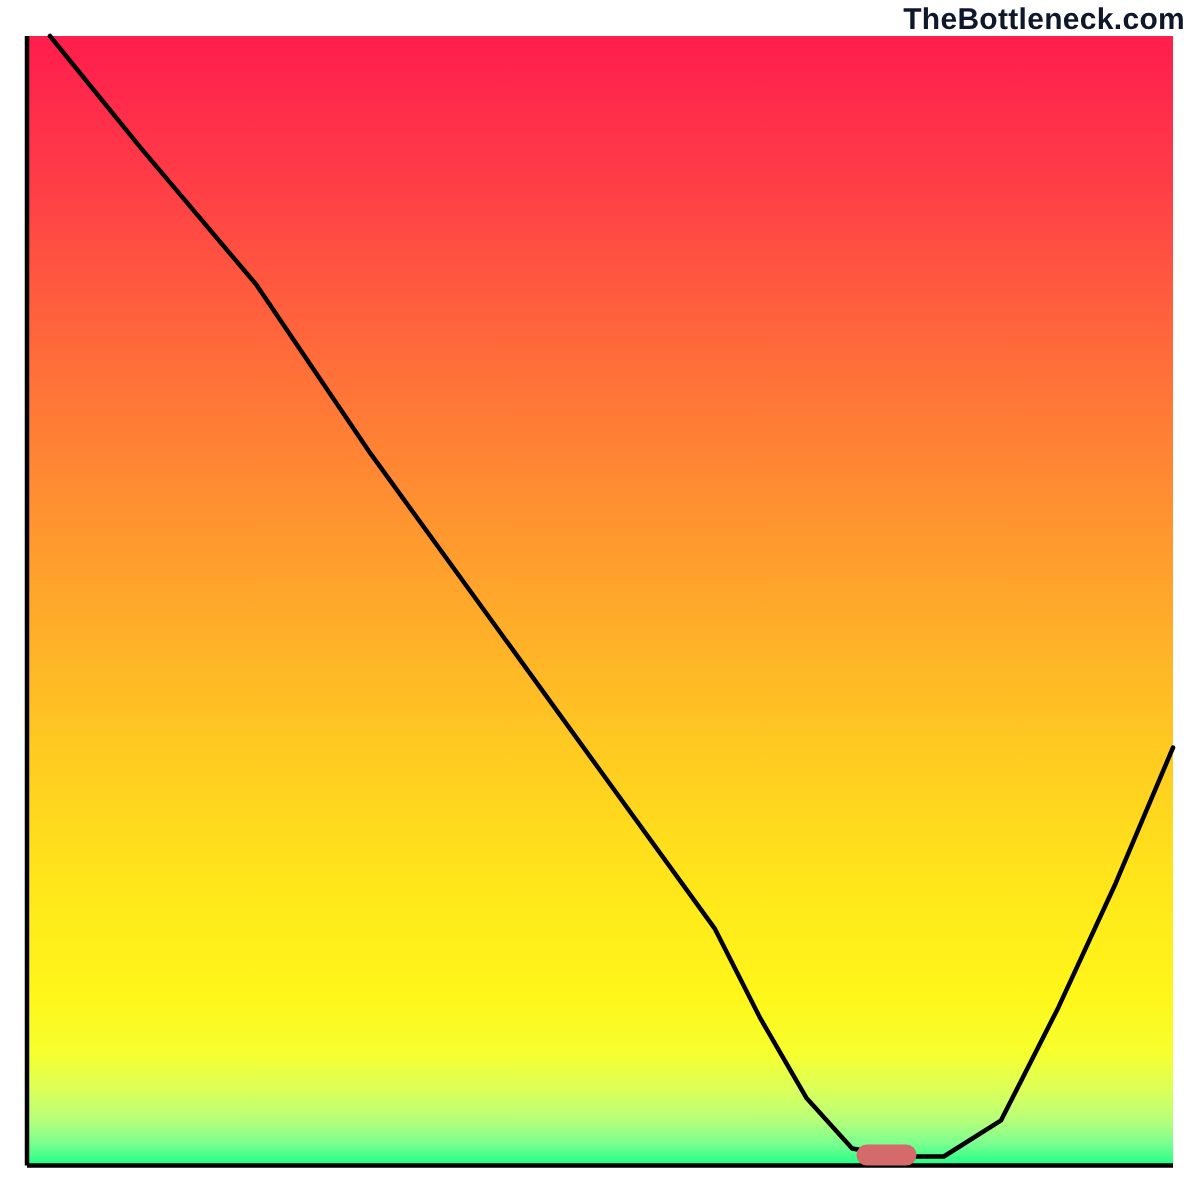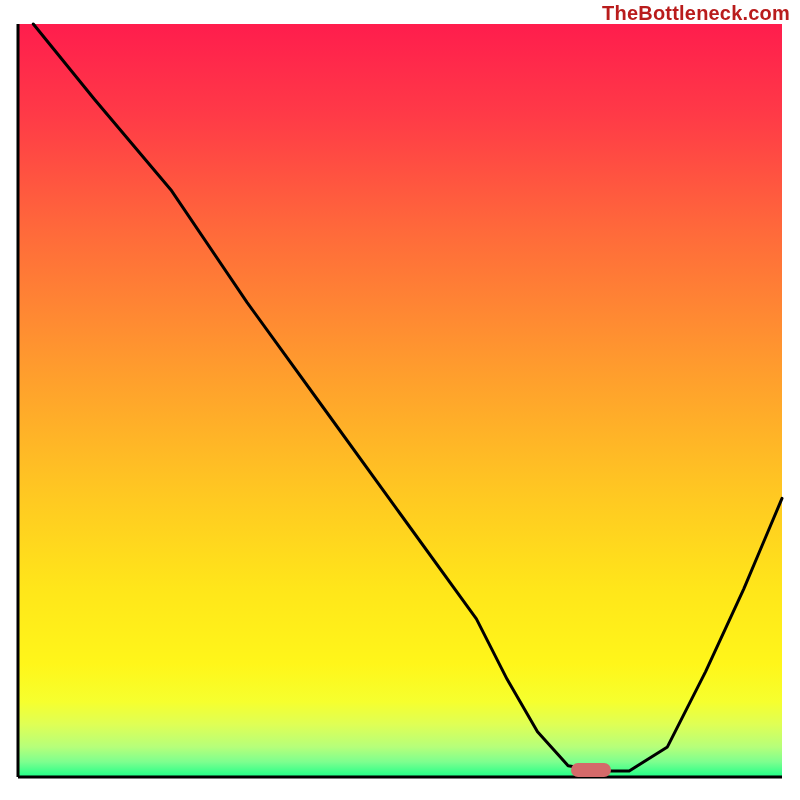--- a/index.html
+++ b/index.html
@@ -15,21 +15,21 @@
     height: 800px;
     background: #ffffff;
   }
   .watermark {
     position: absolute;
     top: 2px;
     right: 10px;
     font-family: Arial, Helvetica, sans-serif;
     font-size: 20px;
     font-weight: bold;
-    color: #b91c1c;
+    color: #0f172a;
     letter-spacing: 0.2px;
     z-index: 3;
   }
   svg.chart {
     position: absolute;
     top: 0;
     left: 0;
   }
   .marker {
     position: absolute;

